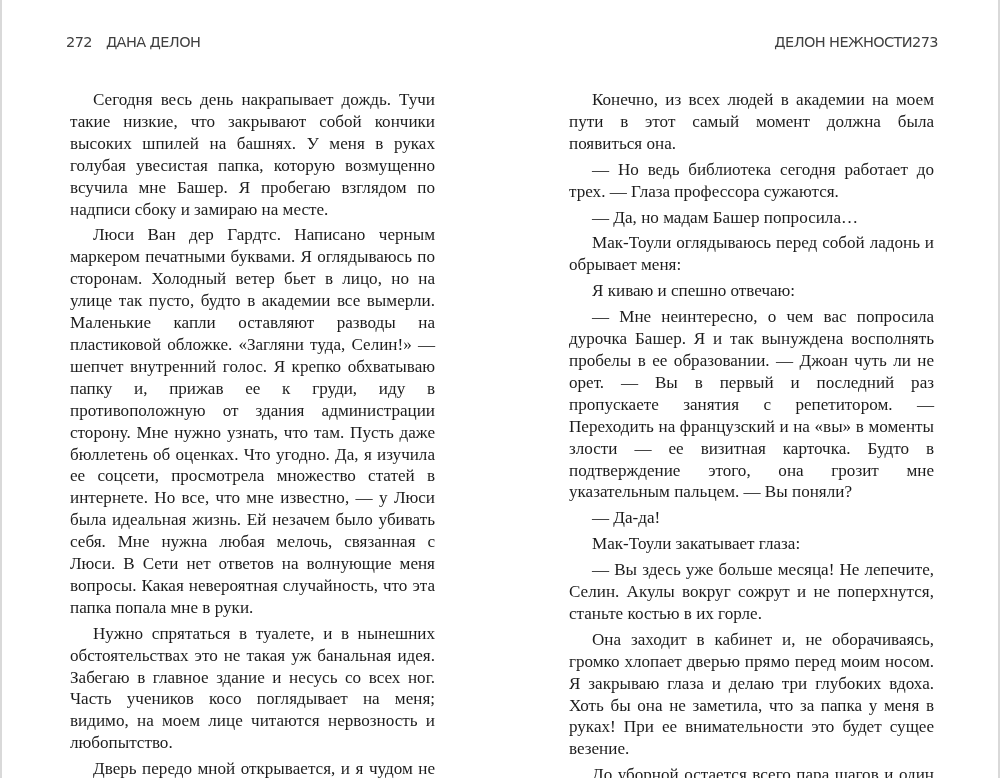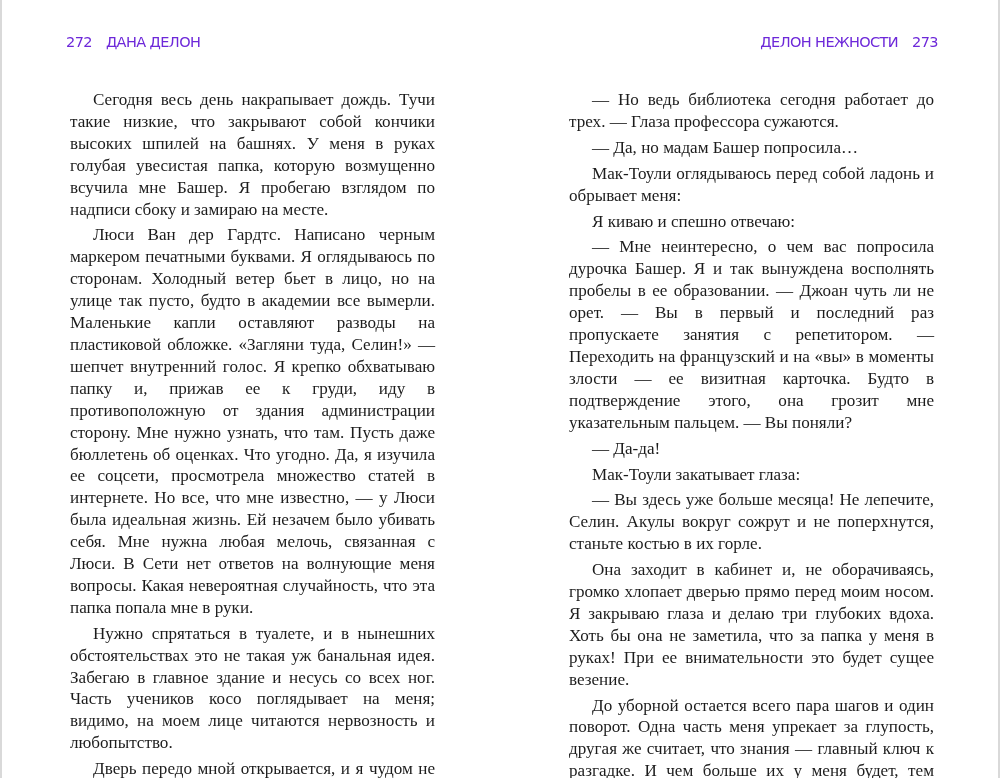--- a/index.html
+++ b/index.html
@@ -3,26 +3,26 @@
 <meta charset="utf-8">
 <style>
   html, body { margin:0; padding:0; background:#ffffff; }
   body { width:1000px; height:778px; position:relative; overflow:hidden; }
   .frame { position:absolute; left:0; top:0; width:1000px; height:778px; box-sizing:border-box;
            border-left:2px solid #d9d9d9; border-right:2px solid #d9d9d9; background:#fff; }
   .page { position:absolute; top:0; height:778px; }
   .page.left { left:64px; width:373px; }
   .page.right { left:563px; width:373px; }
   .runhead { position:absolute; top:34px; font-family:"DejaVu Sans", sans-serif; font-size:14.5px;
-             color:#6d28d9; letter-spacing:-0.6px; white-space:nowrap; }
+             color:#404040; letter-spacing:-0.6px; white-space:nowrap; }
   .left .runhead { left:0; }
   .right .runhead { right:0; }
   .runhead .num { display:inline-block; }
   .left .runhead .num { margin-right:14px; }
-  .right .runhead .num { margin-left:14px; }
+  .right .runhead .num { }
   .body { position:absolute; top:85px; left:0; width:373px; font-family:"Liberation Serif", serif;
           font-size:17.1px; line-height:21.9px; color:#1c1c1c; text-align:justify; hyphens:manual; }
   .body p { margin:4px; text-indent:23px; }
 </style>
 </head>
 <body>
 
 <div class="frame">
 
   <div class="page left">
@@ -36,20 +36,21 @@
       <p>Дверь передо мной открывается, и я чудом не налетаю на Джоан Мак-Тоули.</p>
 
     </div>
   </div>
 
   <div class="page right">
     <div class="runhead">
       <span>ДЕЛОН НЕЖНОСТИ</span><span class="num">273</span>
     </div>
     <div class="body">
+      <p>Конечно, из всех людей в академии на моем пути в этот самый момент должна была появиться она.</p>
       <p>— Но ведь библиотека сегодня работает до трех. — Глаза профессора сужаются.</p>
       <p>— Да, но мадам Башер попросила…</p>
       <p>Мак-Тоули оглядываюсь перед собой ладонь и обрывает меня:</p>
       <p>Я киваю и спешно отвечаю:</p>
       <p>— Мне неинтересно, о чем вас попросила дурочка Башер. Я и так вынуждена восполнять пробелы в ее образовании. — Джоан чуть ли не орет. — Вы в первый и последний раз пропускаете занятия с репетитором. — Переходить на французский и на «вы» в моменты злости — ее визитная карточка. Будто в подтверждение этого, она грозит мне указательным пальцем. — Вы поняли?</p>
       <p>— Да-да!</p>
       <p>Мак-Тоули закатывает глаза:</p>
       <p>— Вы здесь уже больше месяца! Не лепечите, Селин. Акулы вокруг сожрут и не поперхнутся, станьте костью в их горле.</p>
       <p>Она заходит в кабинет и, не оборачиваясь, громко хлопает дверью прямо перед моим носом. Я закрываю глаза и делаю три глубоких вдоха. Хоть бы она не заметила, что за папка у меня в руках! При ее внимательности это будет сущее везение.</p>
       <p>До уборной остается всего пара шагов и один поворот. Одна часть меня упрекает за глупость, другая же считает, что знания — главный ключ к разгадке. И чем больше их у меня будет, тем быстрее я пойму, с чем именно имею дело.</p>

